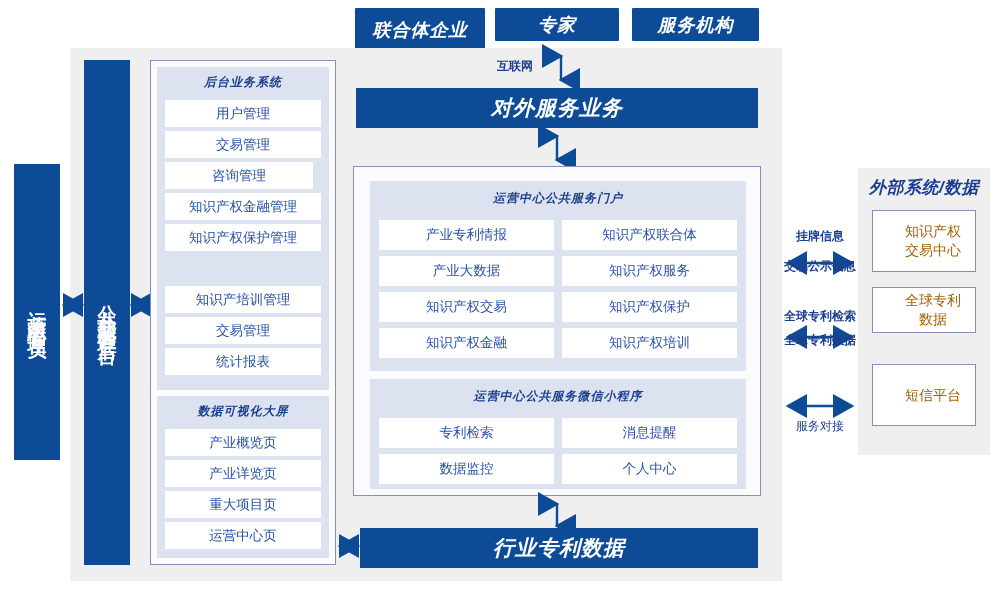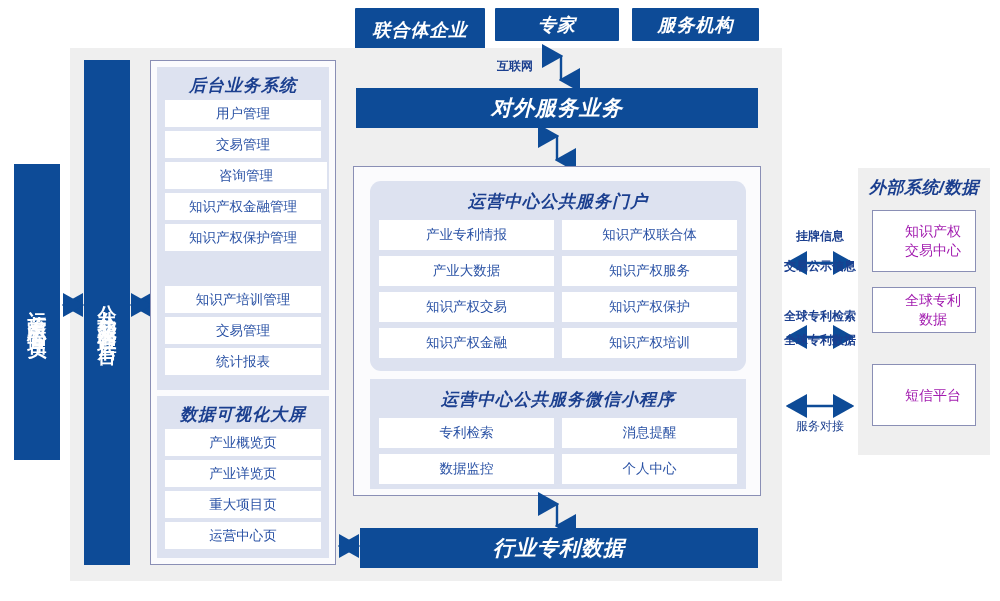--- a/index.html
+++ b/index.html
@@ -34,37 +34,37 @@
 
   
   .panel-outer{
     background:#fbfbfd;border:1.5px solid #8a8fb5;
   }
   .panel-inner{
     background:#dde2f0;
   }
   .panel-title{
     color:#1b3f8f;font-weight:bold;font-style:italic;
-    text-align:center;font-size:17px;letter-spacing:1px;
+    text-align:center;font-size:12px;letter-spacing:1px;
   }
   .cell{
     background:#ffffff;color:#2a52a5;
     display:flex;align-items:center;justify-content:center;
     font-size:13.5px;text-align:center;line-height:1.15;
   }
 
   
   .ext-wrap{background:#efefef;}
   .ext-title{
     color:#1b3f8f;font-weight:bold;font-style:italic;
     font-size:17px;text-align:center;letter-spacing:.5px;
   }
   .ext-box{
     background:#ffffff;border:1.5px solid #8a8fb5;
-    color:#a21caf;font-size:14px;text-align:center;
+    color:#a16207;font-size:14px;text-align:center;
     display:flex;align-items:center;justify-content:center;line-height:1.35;padding-left:18px;
   }
 
   
   .arrow-label{
     color:#1b3f8f;font-size:12px;font-weight:bold;
     white-space:nowrap;text-align:center;
   }
   .arrow-label.plain{font-weight:normal;}
 
@@ -144,21 +144,21 @@
 
     <div class="abs panel-inner" style="left:6px;top:6px;width:172px;height:323px;">
       <div class="abs panel-title" style="left:0;top:7px;width:172px;">后台业务系统</div>
 
       <div class="abs cell" style="left:8px;top:33px;width:156px;height:27px;">
         <span>用户管理</span>
         </div>
       <div class="abs cell" style="left:8px;top:64px;width:156px;height:27px;">
         <span>交易管理</span>
         </div>
-      <div class="abs cell" style="left:8px;top:95px;width:162px;height:27px;">
+      <div class="abs cell" style="left:8px;top:95px;width:148px;height:27px;">
         <span>咨询管理</span>
         </div>
       <div class="abs cell" style="left:8px;top:126px;width:156px;height:27px;">
         <span>知识产权金融管理</span>
         </div>
       <div class="abs cell" style="left:8px;top:157px;width:156px;height:27px;">
         <span>知识产权保护管理</span>
         </div>
       <div class="abs cell" style="left:8px;top:219px;width:156px;height:27px;">
         <span>知识产培训管理</span>
@@ -190,21 +190,21 @@
   </div>
 
   <div class="abs" style="left:334px;top:535px;width:30px;height:22px;">
     <svg width="30" height="22" viewBox="0 0 30 22">
       <line x1="6" y1="11" x2="24" y2="11" stroke="#0d4b97" stroke-width="2.4" marker-start="url(#mL)" marker-end="url(#mR)"></line>
     </svg>
   </div>
 
   <div class="abs panel-outer" style="left:353px;top:166px;width:408px;height:330px;">
 
-    <div class="abs panel-inner" style="left:16px;top:14px;width:376px;height:190px;border-radius:11px;">
+    <div class="abs panel-inner" style="left:16px;top:14px;width:376px;height:190px;">
       <div class="abs panel-title" style="left:0;top:9px;width:376px;">运营中心公共服务门户</div>
 
       <div class="abs cell" style="left:9px;top:39px;width:175px;height:30px;">
         <span>产业专利情报</span>
         </div>
       <div class="abs cell" style="left:192px;top:39px;width:175px;height:30px;">
         <span>知识产权联合体</span>
         </div>
 
       <div class="abs cell" style="left:9px;top:75px;width:175px;height:30px;">

